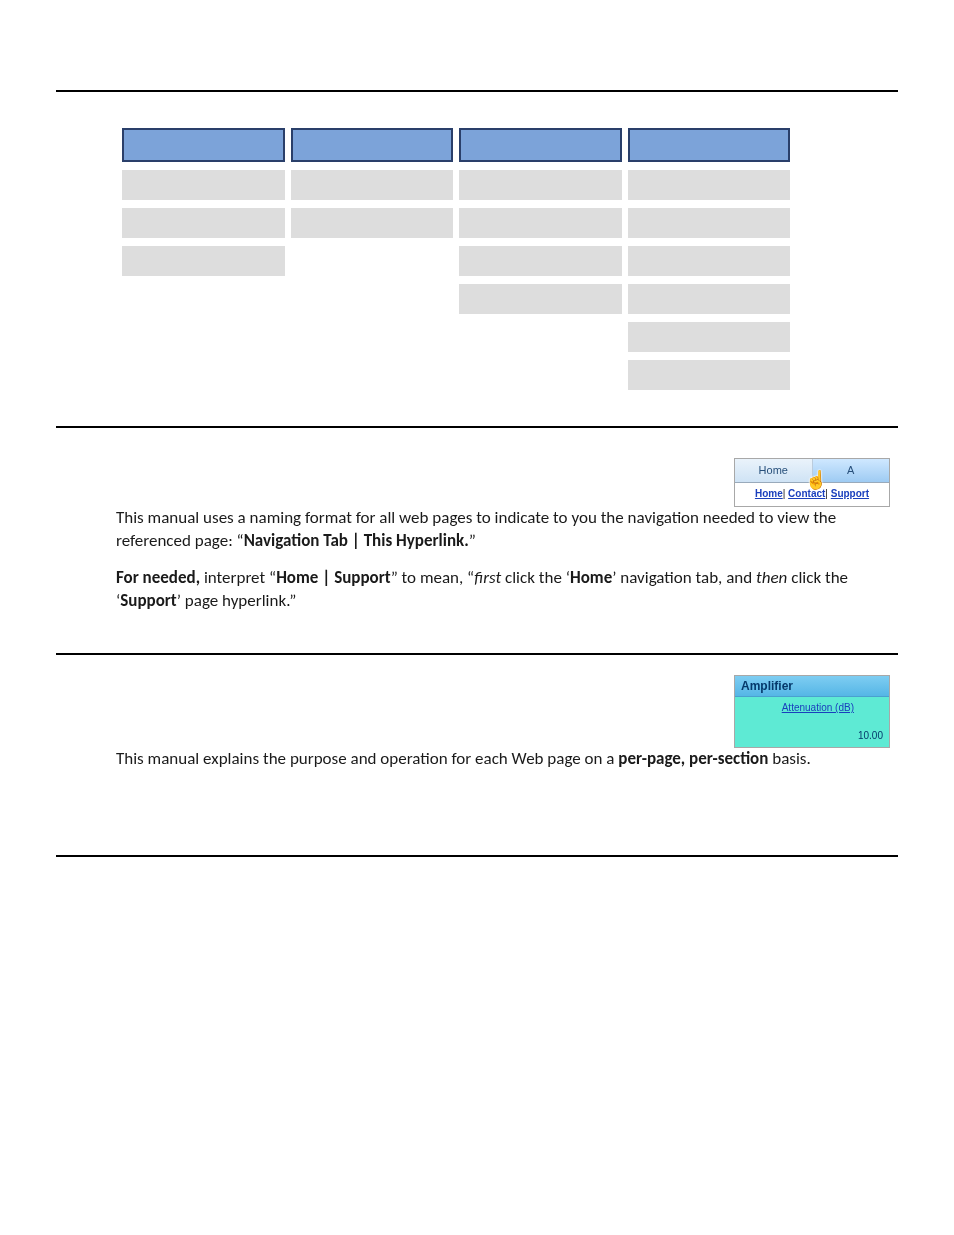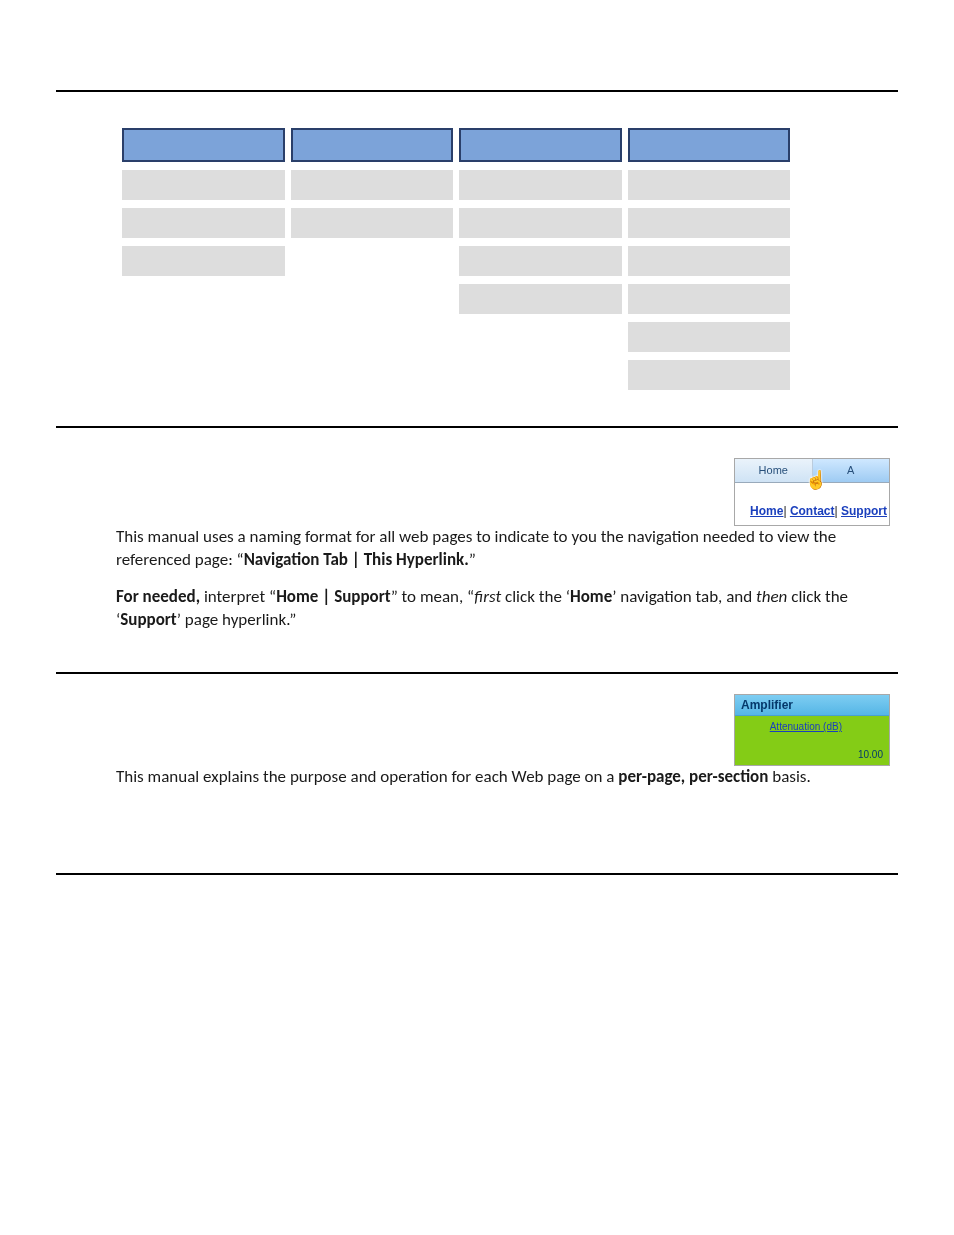--- a/index.html
+++ b/index.html
@@ -72,23 +72,23 @@
   }
   .thumb .tabbar .tab {
     flex: 1;
     text-align: center;
     padding: 4px 2px;
     background: linear-gradient(#eaf3fb, #cfe3f5);
     border-right: 1px solid #bcd;
   }
   .thumb .tabbar .tab:last-child { border-right: none; background: linear-gradient(#cfe8ff,#9ecbf3); }
   .thumb .links {
-    font-size: 12px;
-    text-align: right;
-    padding: 20px 2px 6px;
+    font-size: 10px;
+    text-align: center;
+    padding: 4px 2px 6px;
   }
   .thumb .links a {
     color: #1a3fbd;
     text-decoration: underline;
     font-weight: 700;
     margin: 0;
   }
   .cursor {
     position: absolute;
     right: 62px;
@@ -98,39 +98,38 @@
     text-shadow: 0 0 2px #fff, 0 0 2px #fff;
     pointer-events: none;
   }
 
   .thumb2 {
     float: right;
     margin-left: 14px;
     margin-top: 2px;
     width: 154px;
     border: 1px solid #a8a8a8;
-    background: #84cc16;
+    background: #5eead4;
     font-family: Tahoma, Arial, sans-serif;
     font-size: 10px;
     overflow: hidden;
   }
   .thumb2 .hdr {
     background: linear-gradient(#7ecdf2, #55b6e6);
     color: #05396b;
     font-weight: 700;
     font-size: 12px;
     padding: 2px 6px;
     border-bottom: 1px solid #4aa0cf;
   }
   .thumb2 .kv {
     display: flex;
     justify-content: flex-end;
     padding: 4px 6px;
     color: #1a3fbd;
-    gap: 12px;
   }
   .thumb2 .kv .k { text-decoration: underline; }
   .thumb2 .kv .v { margin-left: 4px; color:#05396b; text-decoration:none;margin-top:28px; }
 
   .clear { clear: both; }
 
   .block-gap { height: 26px; }
 </style>
 </head>
 <body>

